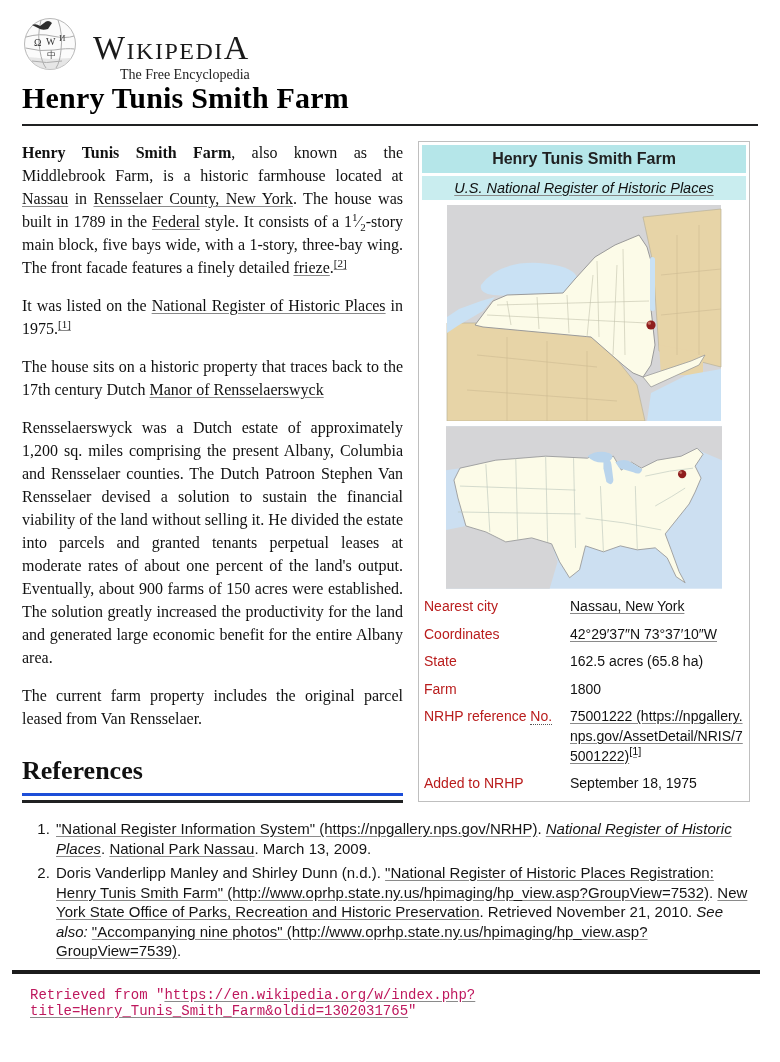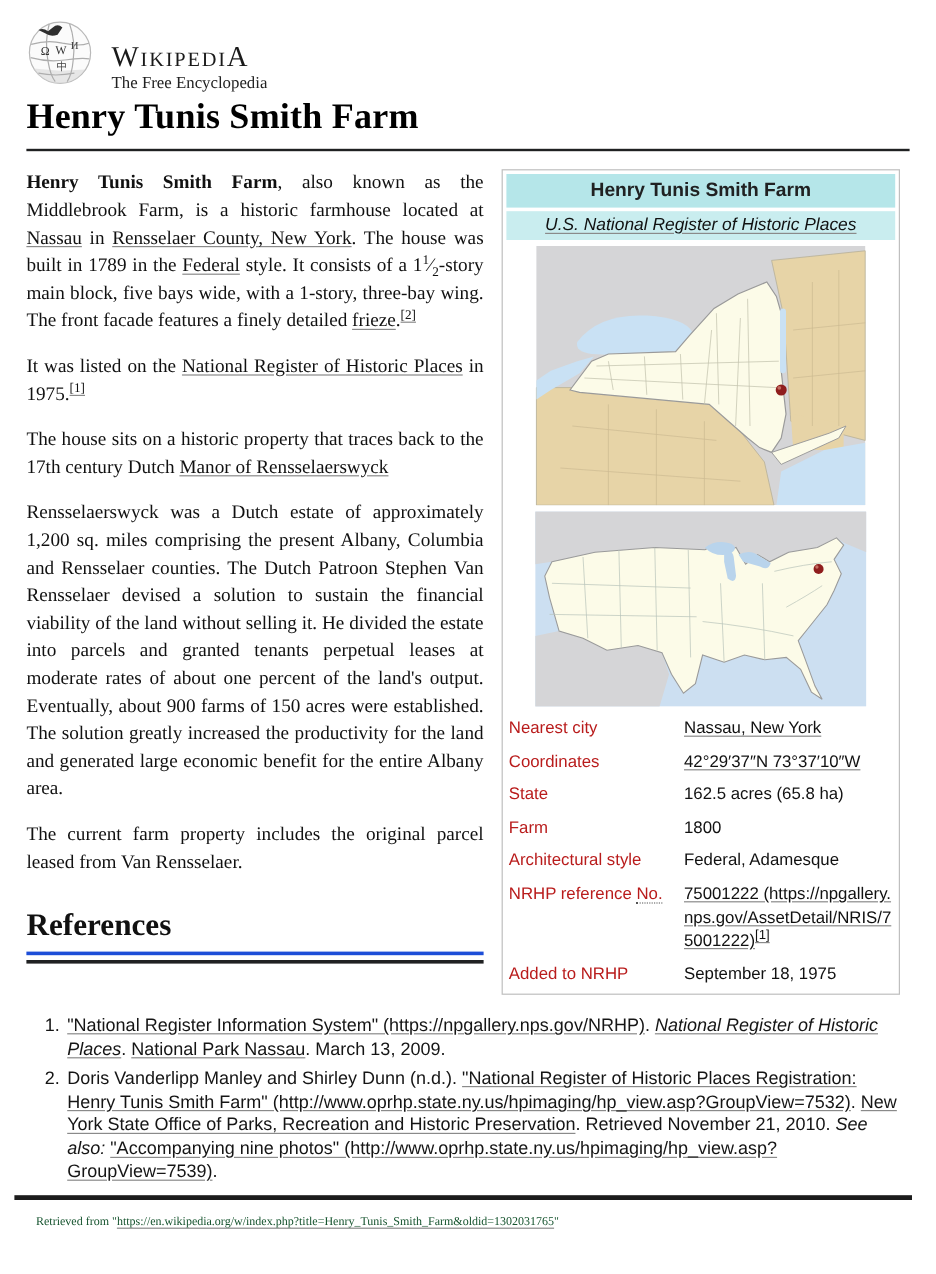--- a/index.html
+++ b/index.html
@@ -4,21 +4,21 @@
 <style>
   * { box-sizing: border-box; margin: 0; padding: 0; }
   html, body { width: 780px; height: 1062px; background: #ffffff; overflow: hidden; }
   body { font-family: "Liberation Serif", serif; color: #111111; }
   .page { padding: 14px 22px 0 22px; }
 
   
   .wp-header { display: flex; align-items: center; gap: 15px; height: 58px; }
   .wp-globe { width: 56px; height: 57px; flex: 0 0 auto; }
   .wp-wordmark { font-family: "Liberation Serif", serif; font-variant: small-caps;
-                 font-size: 24px; letter-spacing: 1.5px; color: #1a1a1a; line-height: 1; margin-top: 28px; }
+                 font-size: 34px; letter-spacing: 1.5px; color: #1a1a1a; line-height: 1; margin-top: 28px; }
   .wp-tagline { font-family: "Liberation Serif", serif; font-size: 14px; color: #222; margin-top: 2px; text-align: right; }
 
   
   h1.page-title { font-size: 30px; font-weight: bold; color: #000; margin-top: 9px;
                   padding-bottom: 9px; border-bottom: 2px solid #202122; letter-spacing: 0.2px; }
 
   
   .main { display: flex; margin-top: 15px; }
   .col-left { width: 381px; flex: 0 0 auto; }
   .col-left p { font-size: 16px; line-height: 23px; text-align: justify; margin-bottom: 15px; }
@@ -49,21 +49,21 @@
   .refs-head-rule2 { height: 3px; background: #202122; margin-top: 4px; }
 
   
   ol.references { font-family: "Liberation Sans", sans-serif; font-size: 15px; line-height: 19.5px;
                   margin: 16px 0 0 6px; padding-left: 26px; color: #151515; }
   ol.references li { margin-bottom: 5px; padding-left: 2px; }
   .it { font-style: italic; }
 
   
   .foot-rule { height: 4px; background: #1c1c1c; margin: 9px 12px 0 -10px; width: 748px; }
-  .foot { font-family: Liberation Serif, serif; font-size: 10px; margin: 13px 0 0 8px; color: #14532d; }
+  .foot { font-family: Liberation Mono, monospace; font-size: 14px; margin: 13px 0 0 8px; color: #be185d; }
 
   svg .county { stroke: #c2c2ad; stroke-width: 0.6; fill: none; }
   svg .county-tan { stroke: #cdbb92; stroke-width: 0.6; fill: none; }
   svg .stateline { stroke: #b9c4bb; stroke-width: 0.6; fill: none; }
 </style>
 </head>
 <body>
 
 <div class="page">
 
@@ -160,24 +160,20 @@
           </tr>
           <tr>
             <td class="lbl">State</td>
             <td class="val">162.5 acres (65.8 ha)</td>
           </tr>
           <tr>
             <td class="lbl">Farm</td>
             <td class="val">1800</td>
           </tr>
           <tr>
-            <td class="lbl">Architectural style</td>
-            <td class="val">Federal, Adamesque</td>
-          </tr>
-          <tr>
             <td class="lbl"><span>NRHP reference </span><span class="abbr-dot">No.</span></td>
             <td class="val"><a class="lk">75001222 (https://npgallery.nps.gov/AssetDetail/NRIS/75001222)</a><sup class="ref"><a class="lk">[1]</a></sup></td>
           </tr>
           <tr>
             <td class="lbl">Added to NRHP</td>
             <td class="val">September 18, 1975</td>
           </tr>
         </tbody>
           </table>
       </div>

